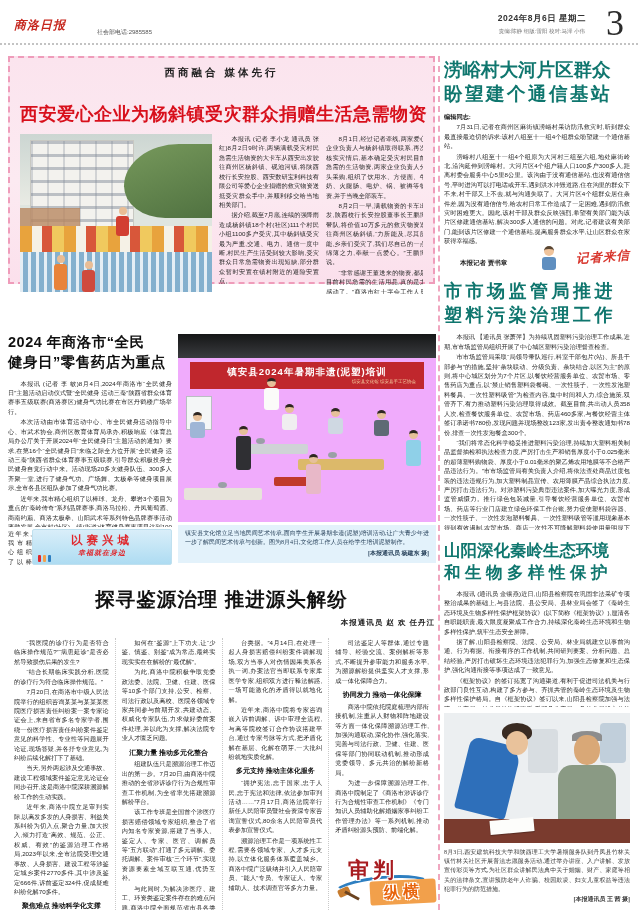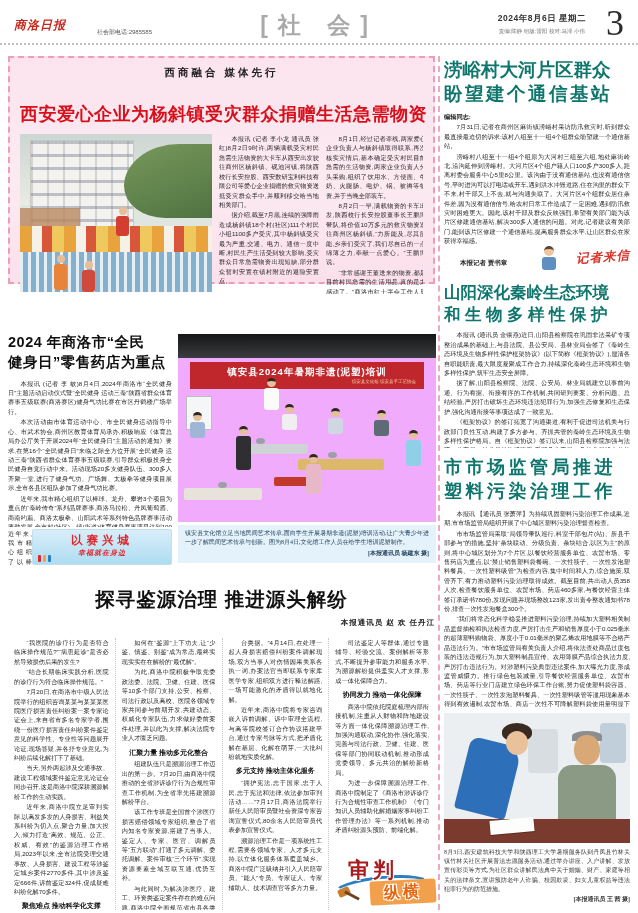--- a/index.html
+++ b/index.html
@@ -147,21 +147,20 @@
   .legal-caption .caption-text, .legal-caption .caption-credit { color:#3a3a3a; }
 </style>
 </head>
 <body>
 
 <div class="page">
 
   <div class="hdr">
     <div class="logo">商洛日报</div>
     <div class="dept">社会部电话:2985585</div>
-    <div class="section-title">[社 会]</div>
     <div class="date-blk">
       <div class="date-main">2024年8月6日 星期二</div>
       <div class="date-crew">责编:陈静 组版:雷阳 校对:马泽 小伟</div>
     </div>
     <div class="page-num">3</div>
     <div class="hdr-rule"></div>
   </div>
 
   <div class="v-divider"></div>
 
@@ -348,40 +347,40 @@
           <div class="mascot">
             <div class="head"></div>
             <div class="torso"></div>
           </div>
           <div class="reporter-script">记者来信</div>
         </div>
       </div>
     </div>
 
     <div>
+      <div class="sb-h plastic-h">
+        <div class="l1">市市场监管局推进</div>
+        <div class="l2">塑料污染治理工作</div>
+      </div>
+      <div class="sb-body plastic-body small-text">
+        <p>本报讯 【通讯员 张萧萍】为持续巩固塑料污染治理工作成果,近期,市市场监管局组织开展了中心城区塑料污染治理督查检查。</p>
+        <p>市市场监管局采取“局领导带队巡行,科室干部包片(站)、所县干部参与”的措施,坚持“条块联动、分级负责、条块结合,以区为主”的原则,将中心城区划分为7个片区,以餐饮经营服务单位、农贸市场、零售药店为重点,以“禁止销售塑料袋餐碗、一次性筷子、一次性发泡塑料餐具、一次性塑料吸管”为检查内容,集中时间和人力,综合施策,双管齐下,有力推动塑料污染治理取得成效。截至目前,共出动人员358人次,检查餐饮服务单位、农贸市场、药店460多家,与餐饮经营主体签订承诺书780份,发现问题并现场整改123家,发出责令整改通知书78份,排查一次性发泡餐盒300个。</p>
+        <p>“我们将常态化科学稳妥推进塑料污染治理,持续加大塑料相关制品监督抽检和执法检查力度,严厉打击生产和销售厚度小于0.025毫米的超薄塑料购物袋、厚度小于0.01毫米的聚乙烯农用地膜等不合格产品违法行为。”市市场监管局有关负责人介绍,将依法查处商品过度包装的违法违规行为,加大塑料制品宣传、农用薄膜产品综合执法力度,严厉打击违法行为。对涉塑料污染典型违法案件,加大曝光力度,形成监管威慑力。推行绿色包装减量,引导餐饮经营服务单位、农贸市场、药店等行业门店建立绿色环保工作台账,努力促使塑料袋容器、一次性筷子、一次性发泡塑料餐具、一次性塑料吸管等滥用现象基本得到有效遏制,农贸市场、商店一次性不可降解塑料袋使用量明显下降。</p>
+      </div>
+    </div>
+
+    <div>
       <div class="sb-h shanyang-h">
         <div>山阳深化秦岭生态环境</div>
         <div class="l2">和生物多样性保护</div>
       </div>
       <div class="sb-body shanyang-body small-text">
         <p>本报讯 (通讯员 金镶燕)近日,山阳县检察院在巩固非法采矿专项整治成果的基础上,与县法院、县公安局、县林业局会签了《秦岭生态环境及生物多样性保护框架协议》(以下简称《框架协议》),厘清各自职能职责,最大限度凝聚成工作合力,持续深化秦岭生态环境和生物多样性保护,筑牢生态安全屏障。</p>
         <p>据了解,山阳县检察院、法院、公安局、林业局就建立以事前沟通、行为有据、衔接有序的工作机制,共同研判要案、分析问题、总结经验,严厉打击破坏生态环境违法犯罪行为,加强生态修复和生态保护,强化沟通衔接等事项达成了一致意见。</p>
         <p>《框架协议》的签订拓宽了沟通渠道,有利于促进司法机关与行政部门良性互动,构建了多方参与、齐抓共管的秦岭生态环境及生物多样性保护格局。自《框架协议》签订以来,山阳县检察院加强与法院、公安局、林业局的沟通联系,受理县公安局、县林业局移交公益诉讼案件线索5件,向县法院提起刑事附带民事公益诉讼案件3件,促进办理涉案林木补植义务案件61件,促进林业部门开展古树名木专项保护和病虫害防治工作。</p>
-      </div>
-    </div>
-
-    <div>
-      <div class="sb-h plastic-h">
-        <div class="l1">市市场监管局推进</div>
-        <div class="l2">塑料污染治理工作</div>
-      </div>
-      <div class="sb-body plastic-body small-text">
-        <p>本报讯 【通讯员 张萧萍】为持续巩固塑料污染治理工作成果,近期,市市场监管局组织开展了中心城区塑料污染治理督查检查。</p>
-        <p>市市场监管局采取“局领导带队巡行,科室干部包片(站)、所县干部参与”的措施,坚持“条块联动、分级负责、条块结合,以区为主”的原则,将中心城区划分为7个片区,以餐饮经营服务单位、农贸市场、零售药店为重点,以“禁止销售塑料袋餐碗、一次性筷子、一次性发泡塑料餐具、一次性塑料吸管”为检查内容,集中时间和人力,综合施策,双管齐下,有力推动塑料污染治理取得成效。截至目前,共出动人员358人次,检查餐饮服务单位、农贸市场、药店460多家,与餐饮经营主体签订承诺书780份,发现问题并现场整改123家,发出责令整改通知书78份,排查一次性发泡餐盒300个。</p>
-        <p>“我们将常态化科学稳妥推进塑料污染治理,持续加大塑料相关制品监督抽检和执法检查力度,严厉打击生产和销售厚度小于0.025毫米的超薄塑料购物袋、厚度小于0.01毫米的聚乙烯农用地膜等不合格产品违法行为。”市市场监管局有关负责人介绍,将依法查处商品过度包装的违法违规行为,加大塑料制品宣传、农用薄膜产品综合执法力度,严厉打击违法行为。对涉塑料污染典型违法案件,加大曝光力度,形成监管威慑力。推行绿色包装减量,引导餐饮经营服务单位、农贸市场、药店等行业门店建立绿色环保工作台账,努力促使塑料袋容器、一次性筷子、一次性发泡塑料餐具、一次性塑料吸管等滥用现象基本得到有效遏制,农贸市场、商店一次性不可降解塑料袋使用量明显下降。</p>
       </div>
     </div>
 
     <div>
       <div class="photo-legal">
         <div class="legal-bg-person" style="left:84px; top:16px; width:30px; height:44px; background:#c8cdd4;"></div>
         <div class="legal-bg-person" style="right:4px; top:10px; width:26px; height:40px; background:#9fb4c8;"></div>
         <div class="vol-torso"></div>
         <div class="vol-hair"></div>
         <div class="vol-head"></div>

